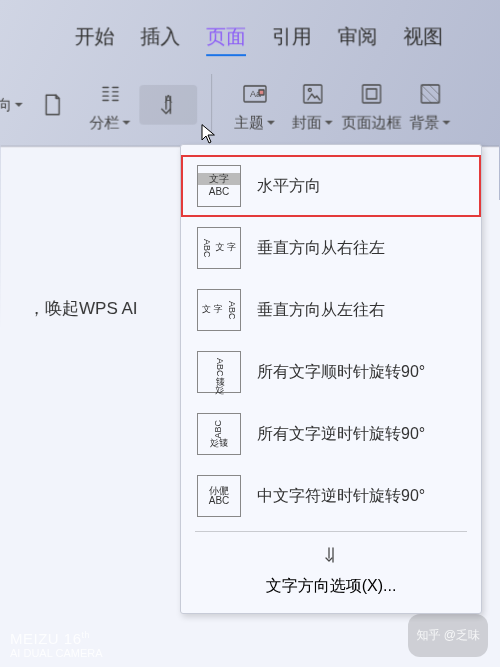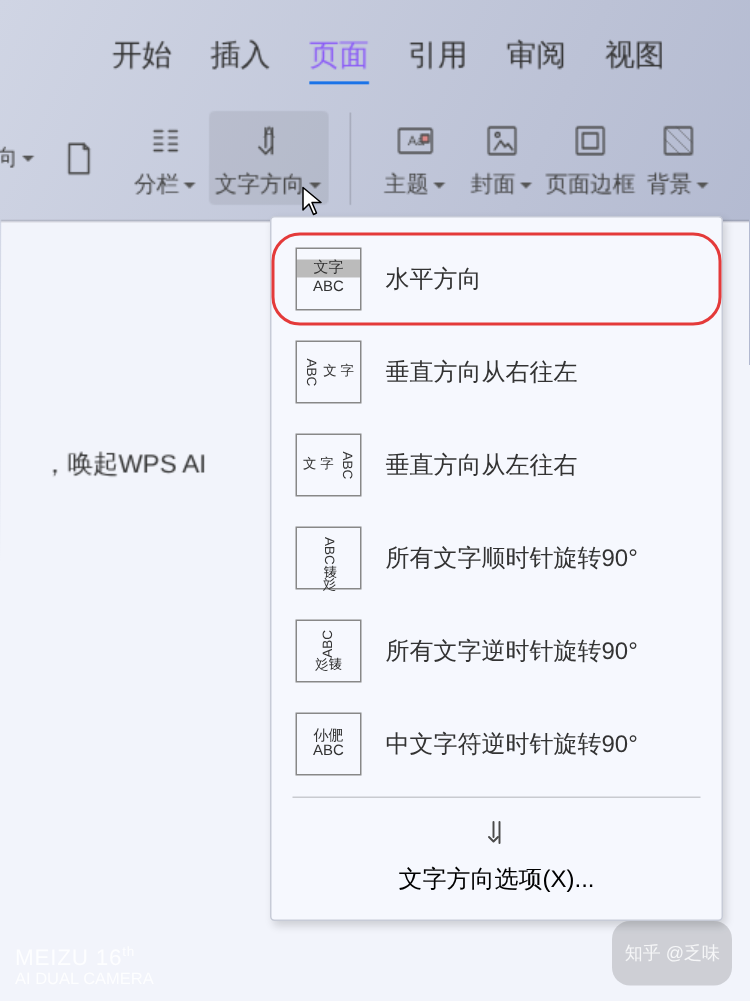--- a/index.html
+++ b/index.html
@@ -46,21 +46,21 @@
     .menu {
       position: absolute; left: 180px; top: 144px;
       width: 302px; background: #f6f8fe;
       border: 1px solid #c7cbd7; border-radius: 3px;
       box-shadow: 2px 3px 6px rgba(0,0,0,.15);
       padding: 10px 0 6px;
     }
     .menu-item {
       display: flex; align-items: center; gap: 16px;
       padding: 10px 16px; cursor: pointer;
-      font-size: 16px; color: #333; border-radius: 19px;
+      font-size: 16px; color: #333;
     }
     .menu-item.hl { border: 2px solid #e43a3a; padding: 8px 14px; }
     .menu-item .thumb {
       width: 44px; height: 42px; border: 1px solid #888;
       display: flex; flex-direction: column;
       align-items: center; justify-content: center;
       font-family: Arial, sans-serif; line-height: 1.05;
       font-size: 10px; color: #333;
     }
     .thumb.half .top { background: #bbb; width: 100%; text-align: center; padding: 1px 0; }
@@ -122,26 +122,20 @@
         </span>
     </div>
     <div class="rib-btn on">
       <span class="ico">
         <svg width="26" height="26" viewBox="0 0 24 24">
             <path d="M14 4v16M10 4v12"></path>
             <path d="M6 16l4 4 4-4" transform="translate(0 0)"></path>
             <text x="12" y="10" font-size="10" fill="#4a4a4a" stroke="none" text-anchor="middle">A</text>
           </svg>
       </span>
-      <span class="lbl">
-          <span>文字方向</span>
-          <svg class="car caret" viewBox="0 0 10 10">
-            <path d="M1 3 L5 7 L9 3 Z"></path>
-          </svg>
-        </span>
     </div>
     <div class="rib-sep"></div>
     <div class="rib-btn">
       <span class="ico">
         <svg width="28" height="24" viewBox="0 0 28 24">
             <rect x="3" y="4" width="22" height="16" rx="1"></rect>
             <text x="9" y="15" font-size="9" fill="#4a4a4a" stroke="none">Aa</text>
             <rect x="18" y="8" width="5" height="5" fill="#d88"></rect>
           </svg>
       </span>

